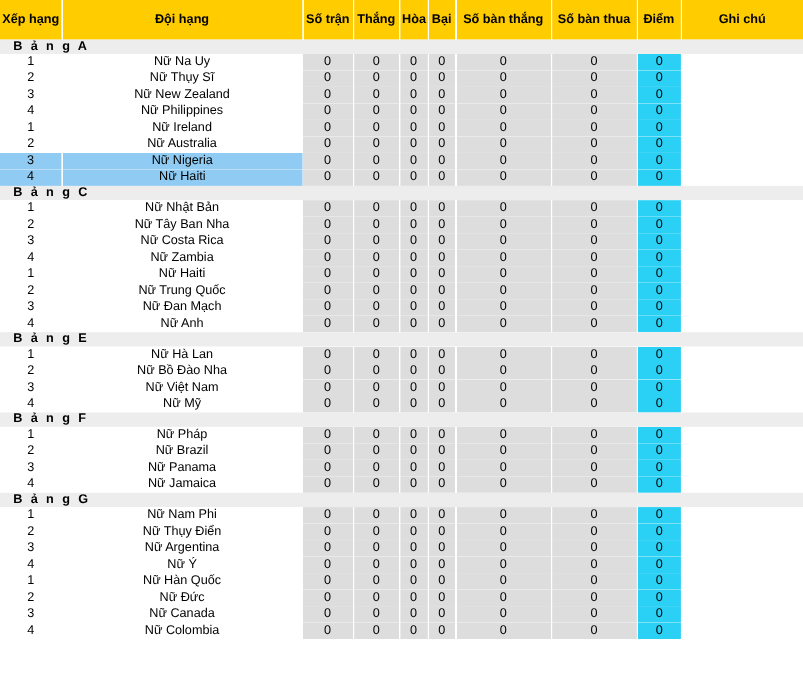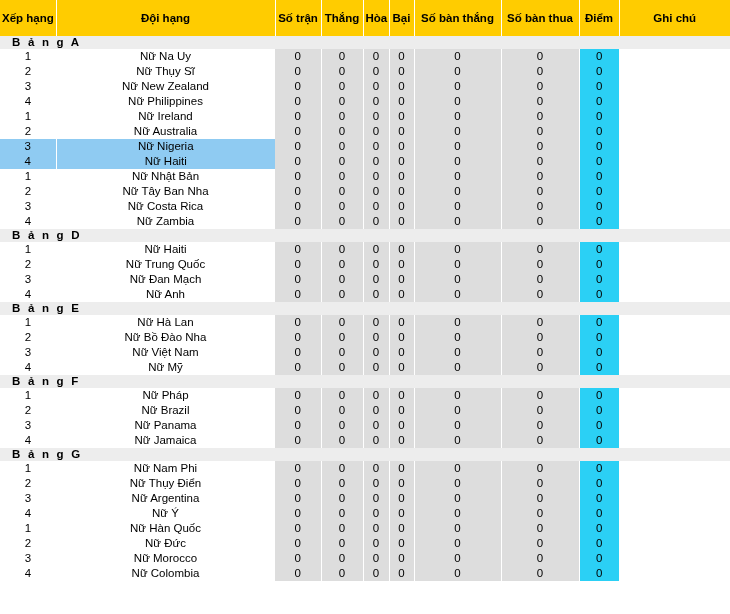--- a/index.html
+++ b/index.html
@@ -209,20 +209,23 @@
         <td class="team">Nữ Haiti</td>
         <td class="stat">0</td>
         <td class="stat">0</td>
         <td class="stat">0</td>
         <td class="stat">0</td>
         <td class="stat">0</td>
         <td class="stat">0</td>
         <td class="points">0</td>
         <td class="note"></td>
       </tr>
+      <tr class="group-row">
+        <td colspan="10"><span class="group-label">B ả n g   C</span></td>
+      </tr>
       <tr class="team-row">
         <td class="rank">1</td>
         <td class="team">Nữ Nhật Bản</td>
         <td class="stat">0</td>
         <td class="stat">0</td>
         <td class="stat">0</td>
         <td class="stat">0</td>
         <td class="stat">0</td>
         <td class="stat">0</td>
         <td class="points">0</td>
@@ -256,23 +259,20 @@
         <td class="rank">4</td>
         <td class="team">Nữ Zambia</td>
         <td class="stat">0</td>
         <td class="stat">0</td>
         <td class="stat">0</td>
         <td class="stat">0</td>
         <td class="stat">0</td>
         <td class="stat">0</td>
         <td class="points">0</td>
         <td class="note"></td>
-      </tr>
-      <tr class="group-row">
-        <td colspan="10"><span class="group-label">B ả n g   D</span></td>
       </tr>
       <tr class="team-row">
         <td class="rank">1</td>
         <td class="team">Nữ Haiti</td>
         <td class="stat">0</td>
         <td class="stat">0</td>
         <td class="stat">0</td>
         <td class="stat">0</td>
         <td class="stat">0</td>
         <td class="stat">0</td>
@@ -487,21 +487,21 @@
         <td class="stat">0</td>
         <td class="stat">0</td>
         <td class="stat">0</td>
         <td class="stat">0</td>
         <td class="stat">0</td>
         <td class="points">0</td>
         <td class="note"></td>
       </tr>
       <tr class="team-row">
         <td class="rank">3</td>
-        <td class="team">Nữ Morocco</td>
+        <td class="team">Nữ Canada</td>
         <td class="stat">0</td>
         <td class="stat">0</td>
         <td class="stat">0</td>
         <td class="stat">0</td>
         <td class="stat">0</td>
         <td class="stat">0</td>
         <td class="points">0</td>
         <td class="note"></td>
       </tr>
       <tr class="team-row">

